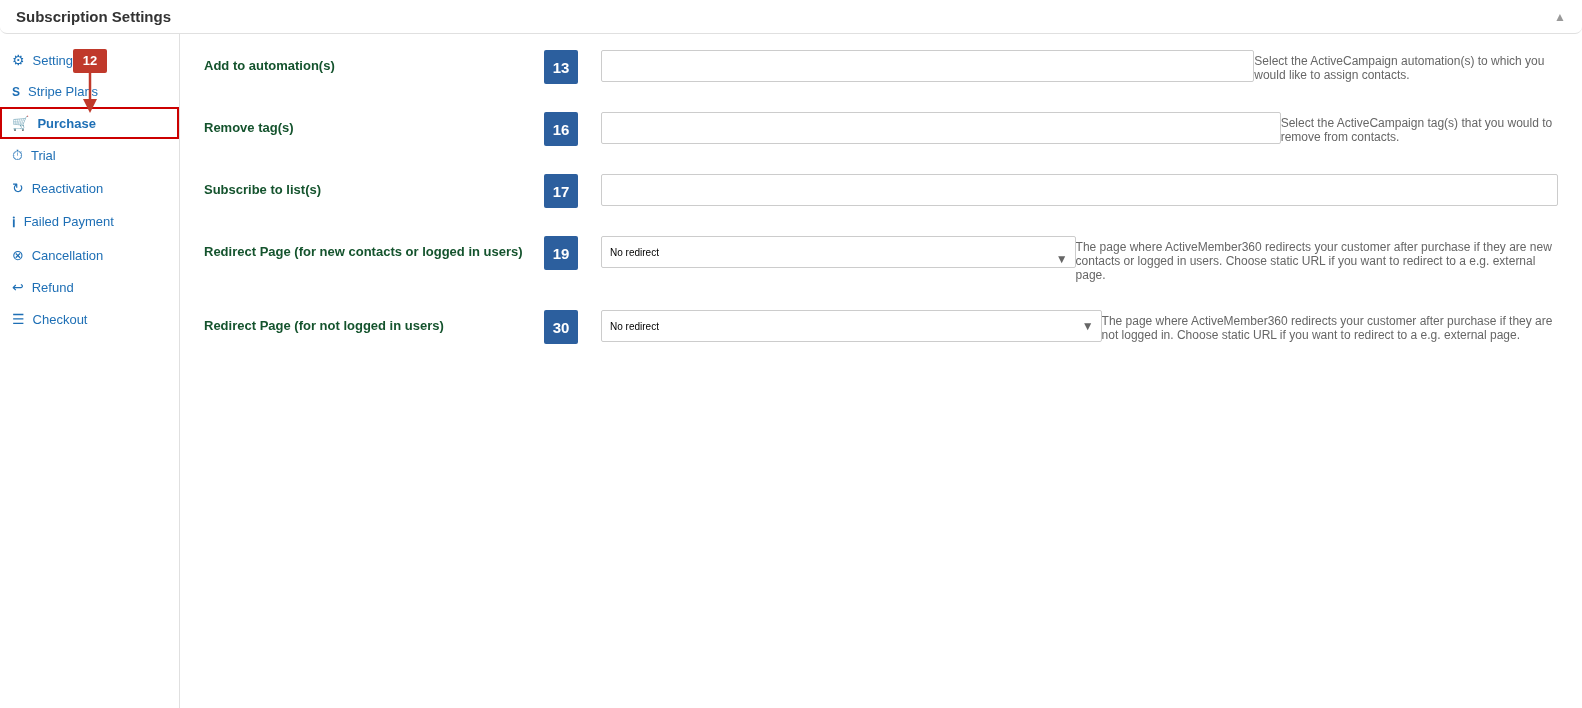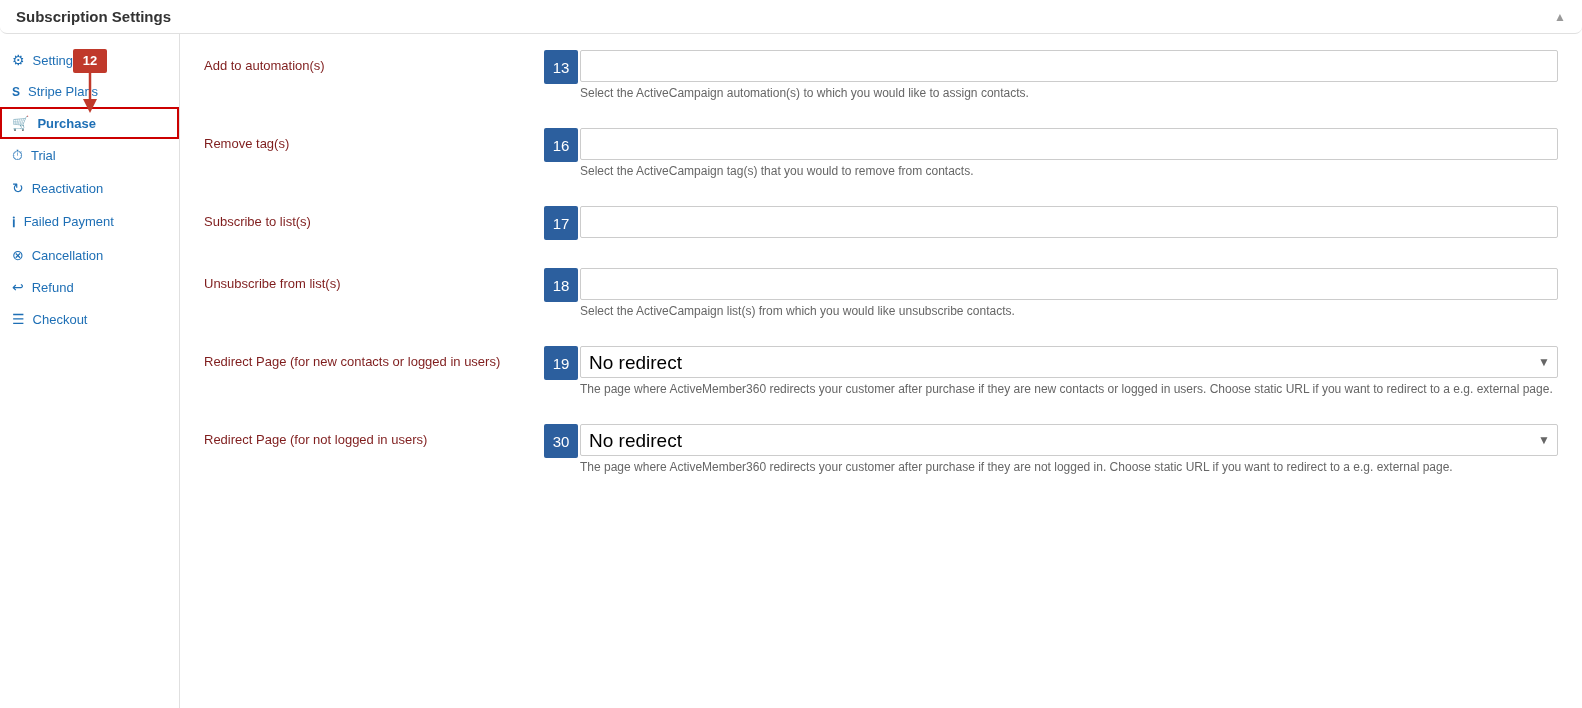--- a/index.html
+++ b/index.html
@@ -71,43 +71,43 @@
     .settings-row {
       display: flex;
       align-items: flex-start;
       margin-bottom: 18px;
       padding-bottom: 10px;
     }
     .row-label {
       width: 340px;
       min-width: 340px;
       font-size: 13px;
-      color: #7f1d1d;
+      color: #14532d;
       padding-top: 8px;
       padding-right: 8px;
+      font-weight: bold;
     }
     .row-number-badge {
       width: 34px;
       height: 34px;
       min-width: 34px;
       background: #2c5f9e;
       color: #fff;
       display: flex;
       align-items: center;
       justify-content: center;
       font-size: 15px;
-      font-weight: normal;
+      font-weight: bold;
       border-radius: 2px;
-      margin-right: 2px;
+      margin-right: 23px;
       flex-shrink: 0;
     }
     .row-input-area {
       flex: 1;
       display: flex;
-      flex-direction: column;
     }
     .row-input {
       width: 100%;
       border: 1px solid #ccc;
       border-radius: 2px;
       height: 32px;
       padding: 4px 8px;
       font-size: 13px;
       outline: none;
     }
@@ -119,21 +119,21 @@
     .row-select-wrapper {
       position: relative;
       width: 100%;
     }
     .row-select {
       width: 100%;
       border: 1px solid #ccc;
       border-radius: 2px;
       height: 32px;
       padding: 4px 28px 4px 8px;
-      font-size: 19px;
+      font-size: 10px;
       background: #fff;
       appearance: none;
       outline: none;
       cursor: pointer;
     }
     .select-chevron {
       position: absolute;
       right: 8px;
       top: 50%;
       transform: translateY(-50%);
@@ -249,28 +249,20 @@
       </div>
 
       <div class="settings-row">
         <div class="row-label">Subscribe to list(s)</div>
         <div class="row-number-badge">17</div>
         <div class="row-input-area">
           <input class="row-input" type="text" value="" style="">
         </div>
       </div>
 
-      <div class="settings-row">
-        <div class="row-label">Unsubscribe from list(s)</div>
-        <div class="row-number-badge">18</div>
-        <div class="row-input-area">
-          <input class="row-input" type="text" value="" style="">
-          <span class="row-hint">Select the ActiveCampaign list(s) from which you would like unsubscribe contacts.</span>
-        </div>
-      </div>
 
       <div class="settings-row">
         <div class="row-label">Redirect Page (for new contacts or logged in users)</div>
         <div class="row-number-badge">19</div>
         <div class="row-input-area">
           <div class="row-select-wrapper">
             <select class="row-select">
               <option>No redirect</option>
             </select>
             <span class="select-chevron">▼</span>

